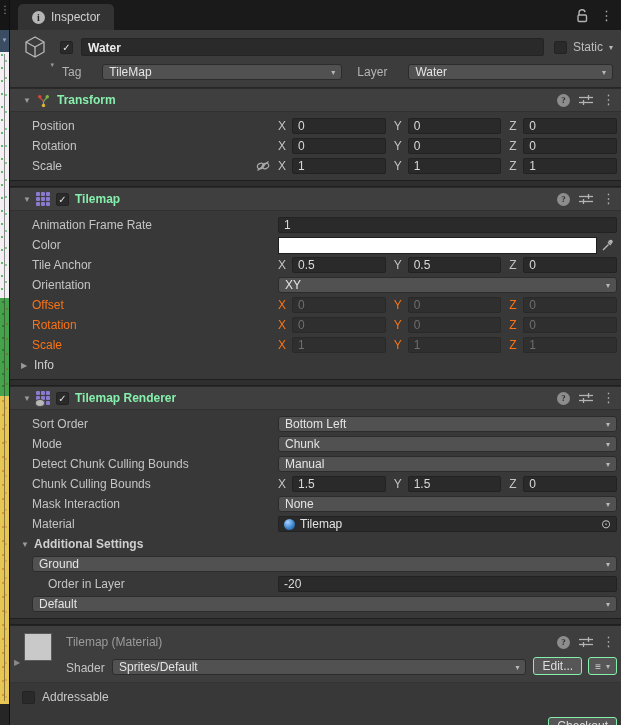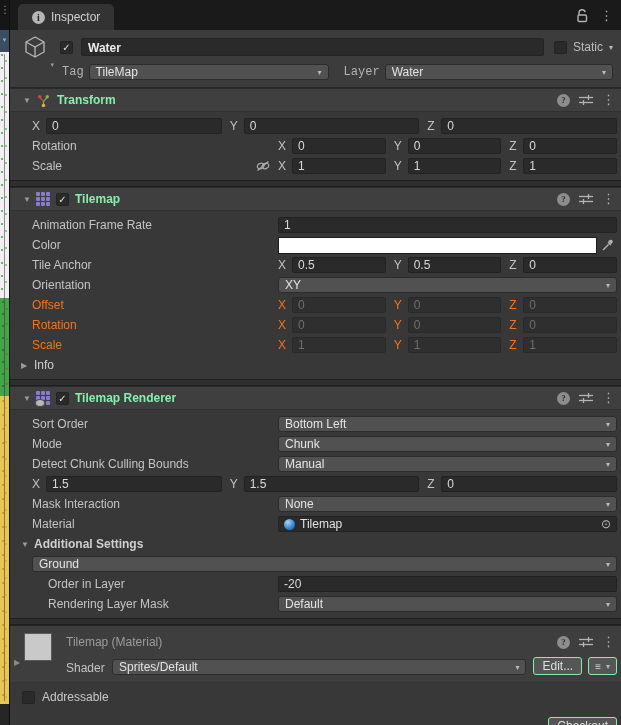--- a/index.html
+++ b/index.html
@@ -39,21 +39,21 @@
   
   .go-header{flex:none;height:58px;box-sizing:border-box;background:#3c3c3c;border-bottom:1px solid #262626;padding:7px 4px 0 0;}
   .go-row1{display:flex;align-items:center;height:20px;}
   .cube-wrap{width:50px;flex:none;display:flex;justify-content:center;position:relative;}
   .cube-dd{position:absolute;right:6px;bottom:-9px;font-size:7px;color:#9a9a9a;}
   .chk{width:13px;height:13px;box-sizing:border-box;background:#2a2a2a;border:1px solid #232323;border-radius:2px;color:#e0e0e0;font-size:10px;line-height:11px;text-align:center;flex:none;}
   .name-field{flex:1;height:18px;box-sizing:border-box;margin:0 10px 0 8px;background:#2a2a2a;border:1px solid #242424;border-radius:2px;color:#ececec;font-weight:bold;padding:1px 6px 0;line-height:16px;overflow:hidden;}
   .static-group{display:flex;align-items:center;gap:6px;margin-right:4px;color:#bdbdbd;}
   .dd-arrow{color:#b8b8b8;font-size:8px;flex:none;}
   .go-row2{display:flex;align-items:center;height:18px;margin-top:6px;padding-left:52px;}
-  .go-row2 .sml{color:#b4b4b4;margin-right:5px;font-family:Liberation Mono, monospace;}
+  .go-row2 .sml{color:#b4b4b4;margin-right:21px;}
   .dropdown{height:16px;box-sizing:border-box;background:#515151;border:1px solid #2c2c2c;border-radius:3px;display:flex;align-items:center;padding:0 6px;color:#e4e4e4;overflow:hidden;white-space:nowrap;}
   .dropdown .dd-arrow{margin-left:auto;padding-left:6px;}
   .tag-dd{width:240px;flex:none;margin-right:15px;}
   .layer-dd{flex:1;margin-right:4px;}
 
   
   .comp-header{flex:none;height:22px;background:#3f3f3f;border-top:1px solid #2a2a2a;border-bottom:1px solid #303030;display:flex;align-items:center;padding:0 6px 0 13px;}
   .fold{width:13px;flex:none;color:#999;font-size:8px;}
   .comp-title{font-weight:bold;color:#86efac;margin-left:6px;}
   .hdr-right{margin-left:auto;display:flex;align-items:center;gap:9px;}
@@ -204,20 +204,21 @@
                 <line x1="9.5" y1="1" x2="9.5" y2="6"></line>
                 <line x1="4.5" y1="6" x2="4.5" y2="11"></line>
               </g>
             </svg>
           </span>
         <span class="kebab">⋮</span>
       </div>
     </div>
     <div class="comp-body">
       <div class="prow">
+        <span class="plabel">Position</span>
         <div class="pvalue">
           <span class="axis">
               <span class="axletter">X</span>
               <span class="tfield">0</span>
             </span>
           <span class="axis">
               <span class="axletter">Y</span>
               <span class="tfield">0</span>
             </span>
           <span class="axis">
@@ -464,20 +465,21 @@
       <div class="prow">
         <span class="plabel">Detect Chunk Culling Bounds</span>
         <div class="pvalue">
             <div class="dropdown">
               <span>Manual</span>
               <span class="dd-arrow">▾</span>
             </div>
           </div>
       </div>
       <div class="prow">
+        <span class="plabel">Chunk Culling Bounds</span>
         <div class="pvalue">
           <span class="axis">
               <span class="axletter">X</span>
               <span class="tfield">1.5</span>
             </span>
           <span class="axis">
               <span class="axletter">Y</span>
               <span class="tfield">1.5</span>
             </span>
           <span class="axis">
@@ -517,21 +519,20 @@
             </div>
           </div>
       </div>
       <div class="prow indent">
         <span class="plabel">Order in Layer</span>
         <div class="pvalue">
             <span class="tfield wfield">-20</span>
           </div>
       </div>
       <div class="prow indent">
-        <span class="plabel">Rendering Layer Mask</span>
         <div class="pvalue">
             <div class="dropdown">
               <span>Default</span>
               <span class="dd-arrow">▾</span>
             </div>
           </div>
       </div>
     </div>
 
     <div class="seam"></div>

